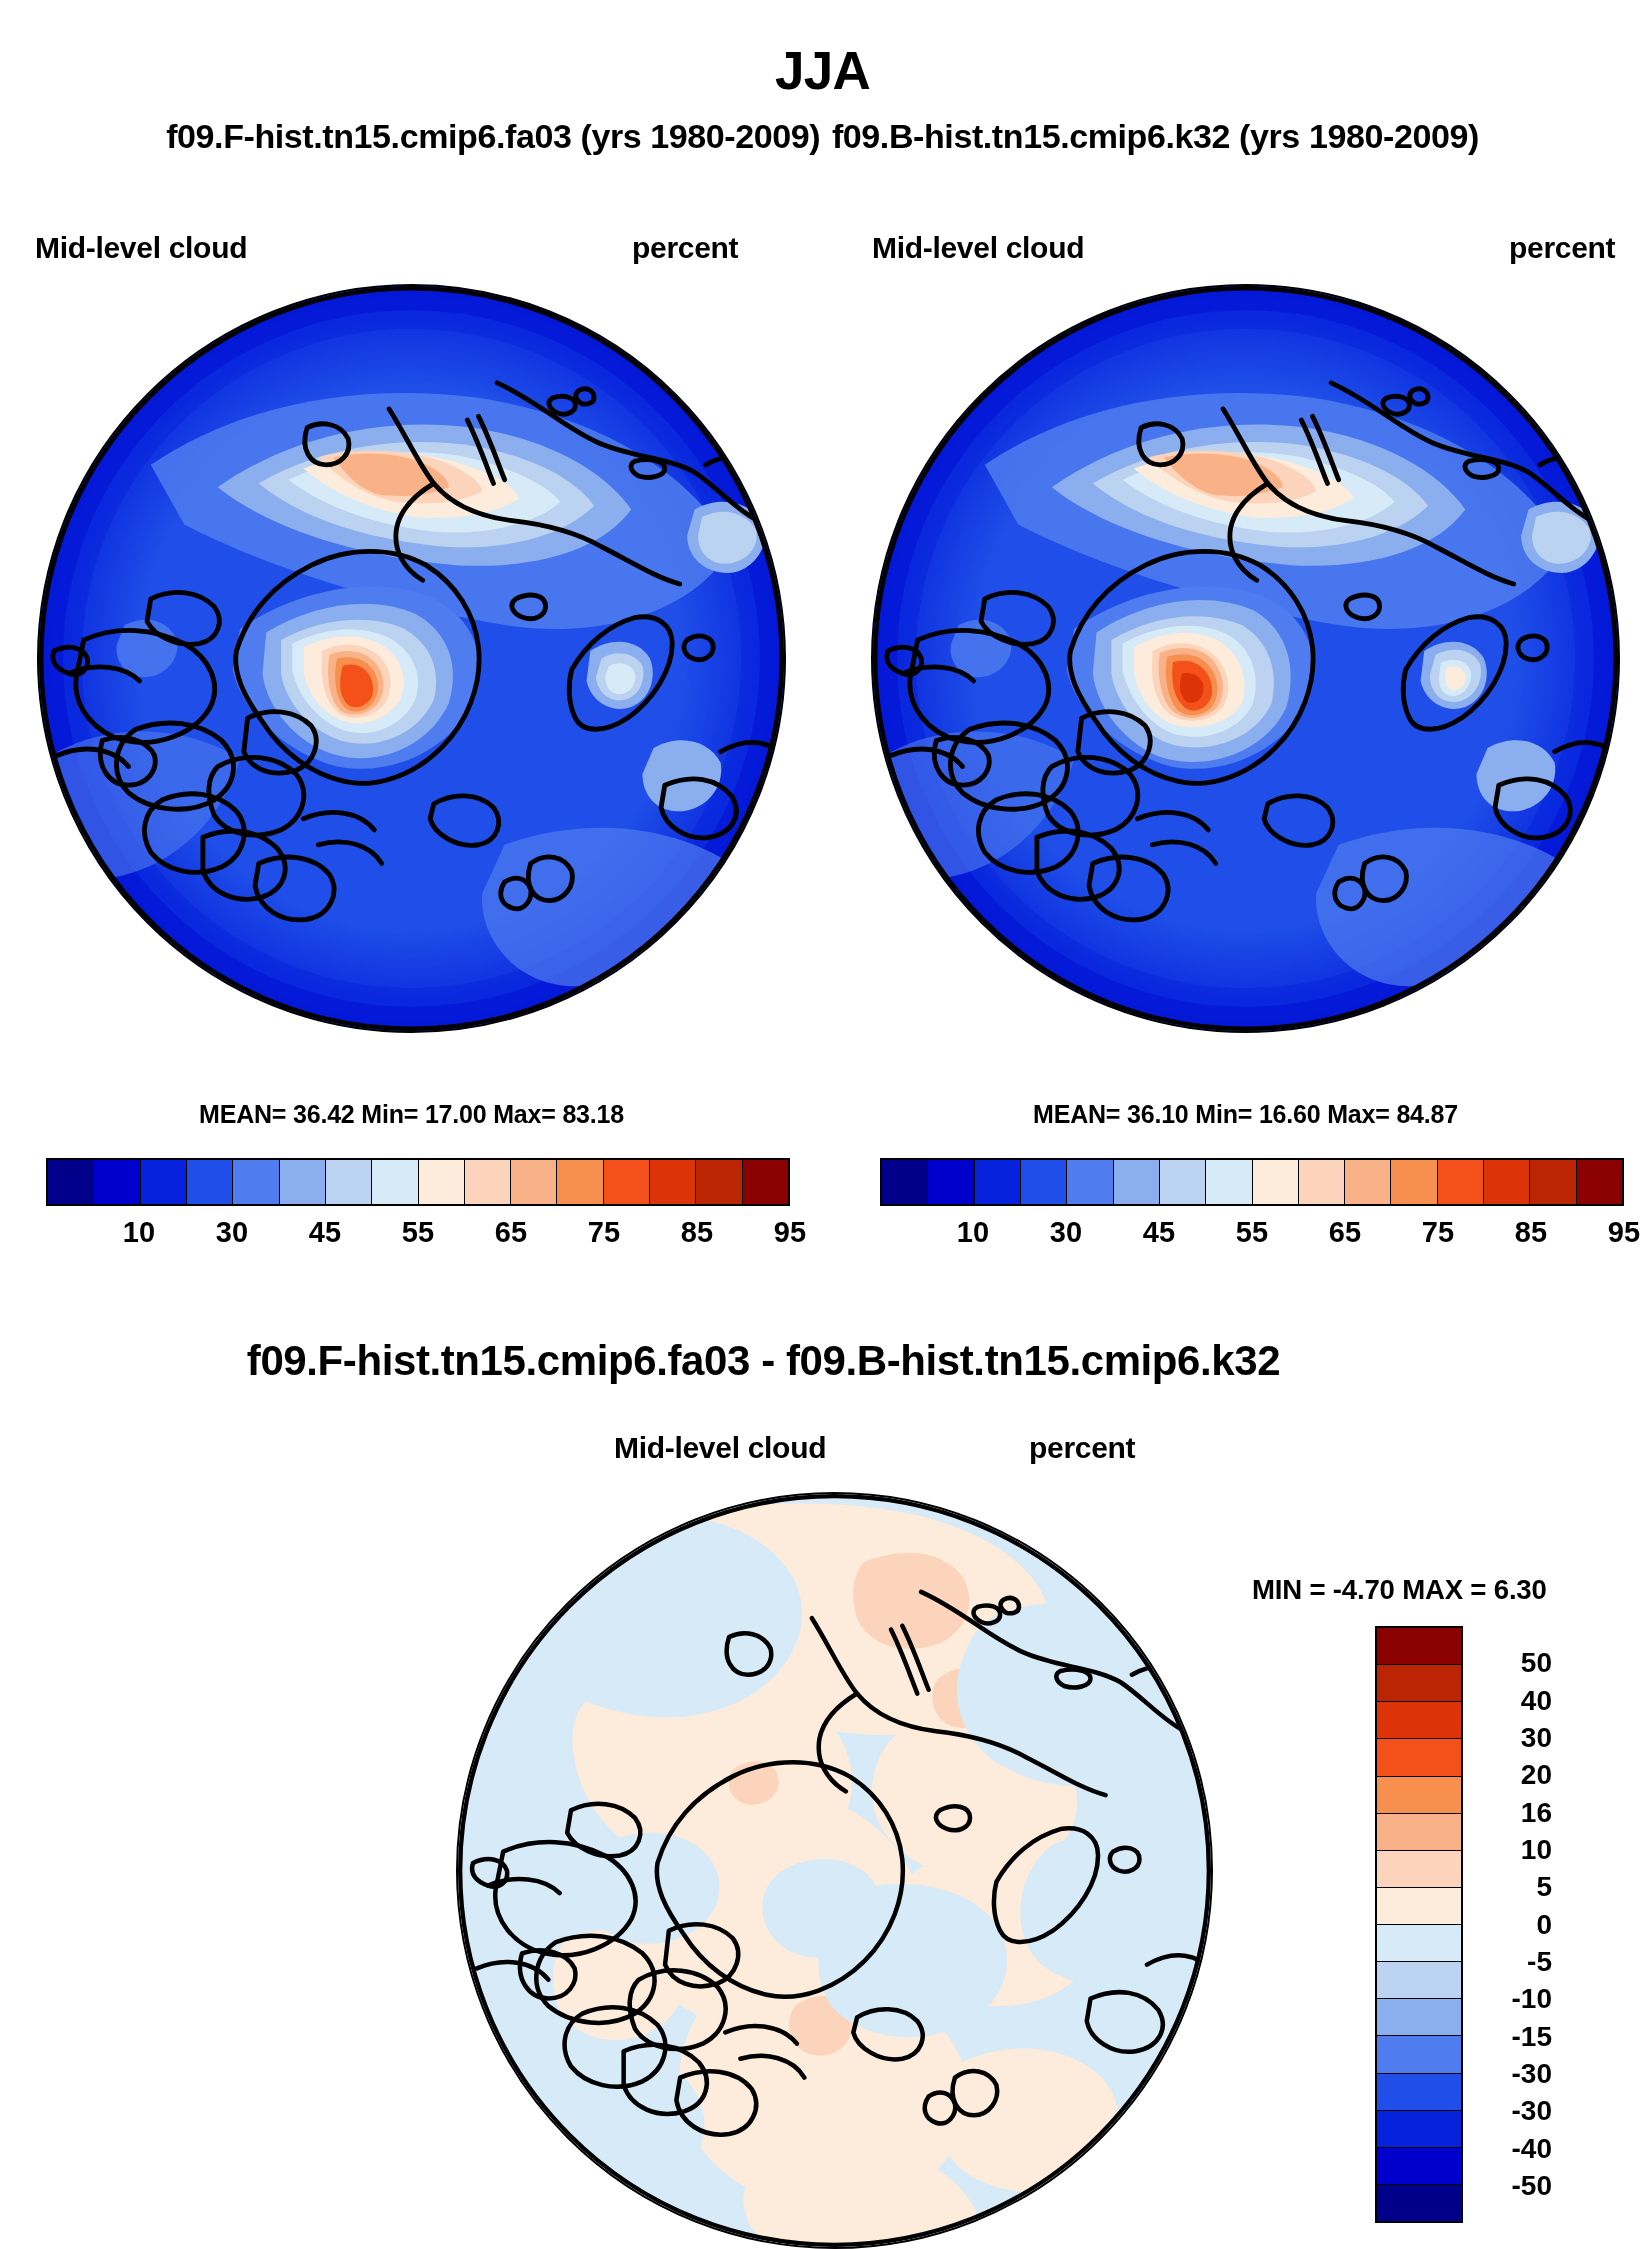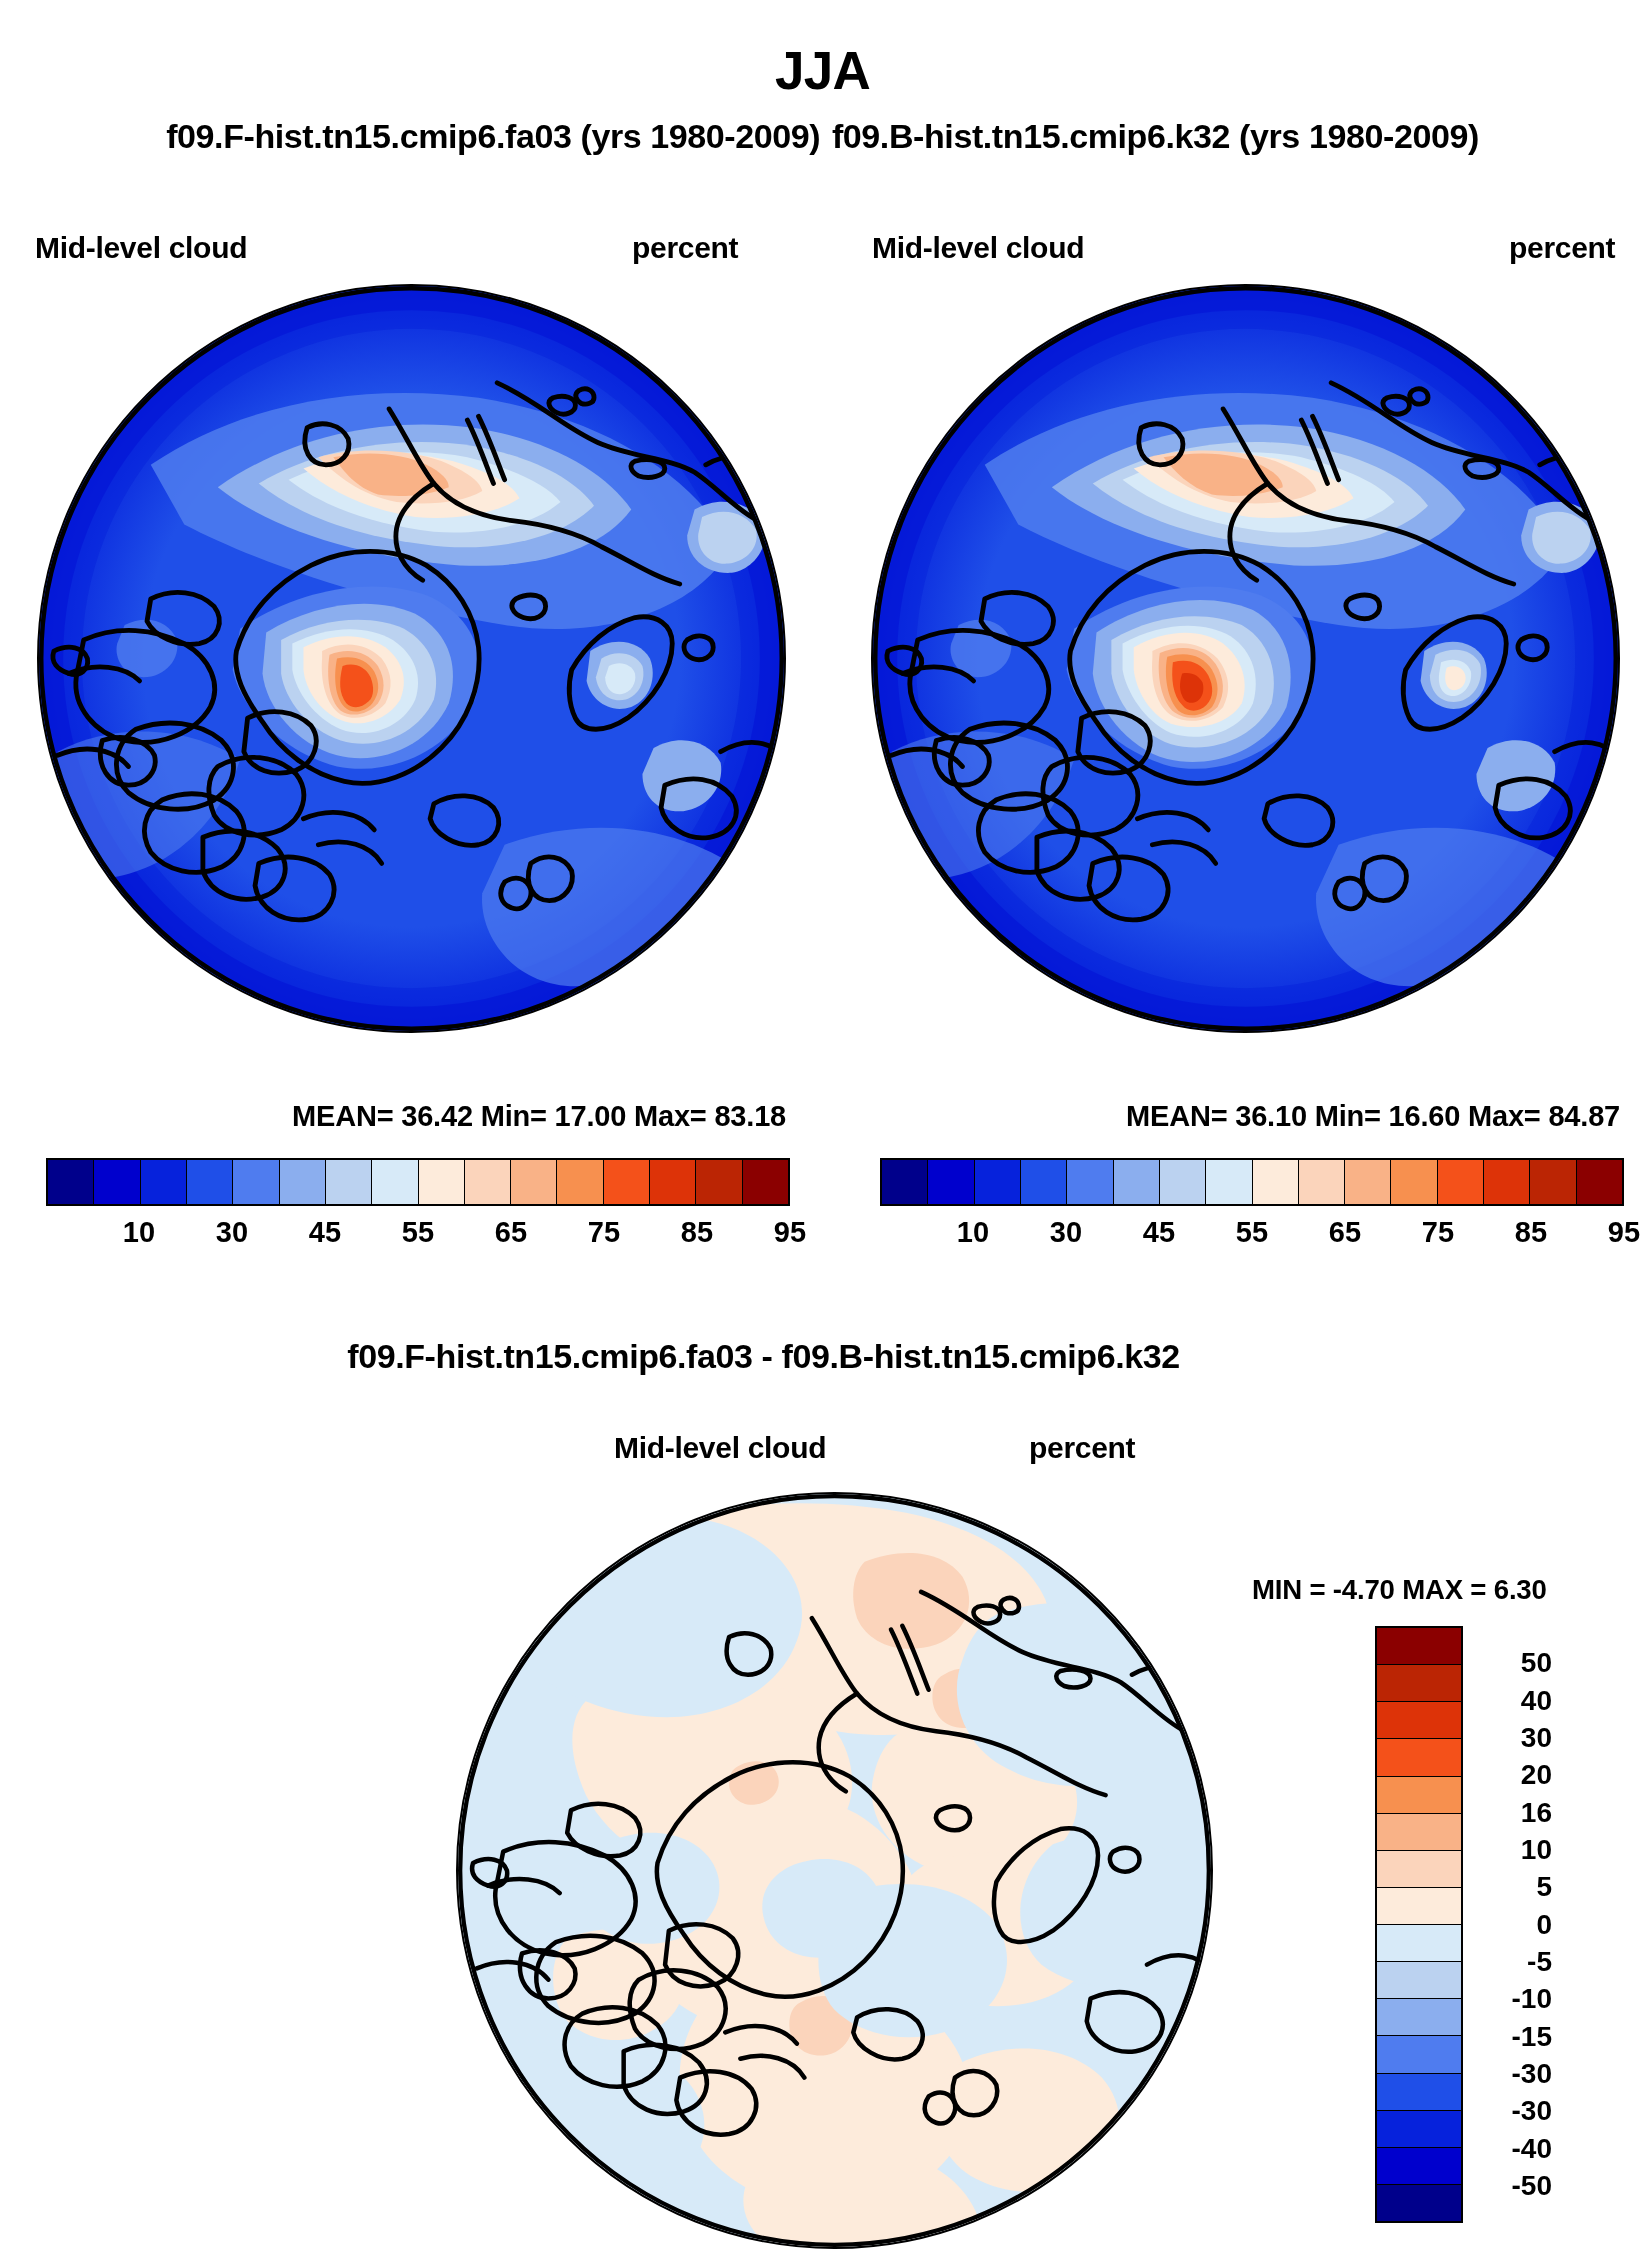--- a/index.html
+++ b/index.html
@@ -21,31 +21,31 @@
   #case-titles{
     left:0;top:80px;width:1645px;
     font-size:34px;font-weight:bold;
     text-align:center;white-space:nowrap;
     letter-spacing:-0.4px;
   }
   #case-titles .case-a{margin-right:11.7px;}
 
   #diff-title{
     left:0;top:1300px;width:1527px;
-    font-size:34px;font-weight:bold;
+    font-size:42px;font-weight:bold;
     text-align:center;white-space:nowrap;letter-spacing:-0.4px;
   }
 
   
   .field-label{font-size:30px;font-weight:bold;white-space:nowrap;letter-spacing:-0.3px;}
   .unit-label{font-size:30px;font-weight:bold;white-space:nowrap;letter-spacing:-0.3px;}
 
   
   .stats-line{
-    font-size:29px;font-weight:bold;white-space:nowrap;text-align:right;
+    font-size:25px;font-weight:bold;white-space:nowrap;text-align:center;
     letter-spacing:-0.2px;
   }
   #diff-minmax{
     font-size:27.6px;font-weight:bold;white-space:nowrap;letter-spacing:-0.2px;
   }
 
   
   .globe{
     position:absolute;border-radius:50%;
     border:2.5px solid #000;

